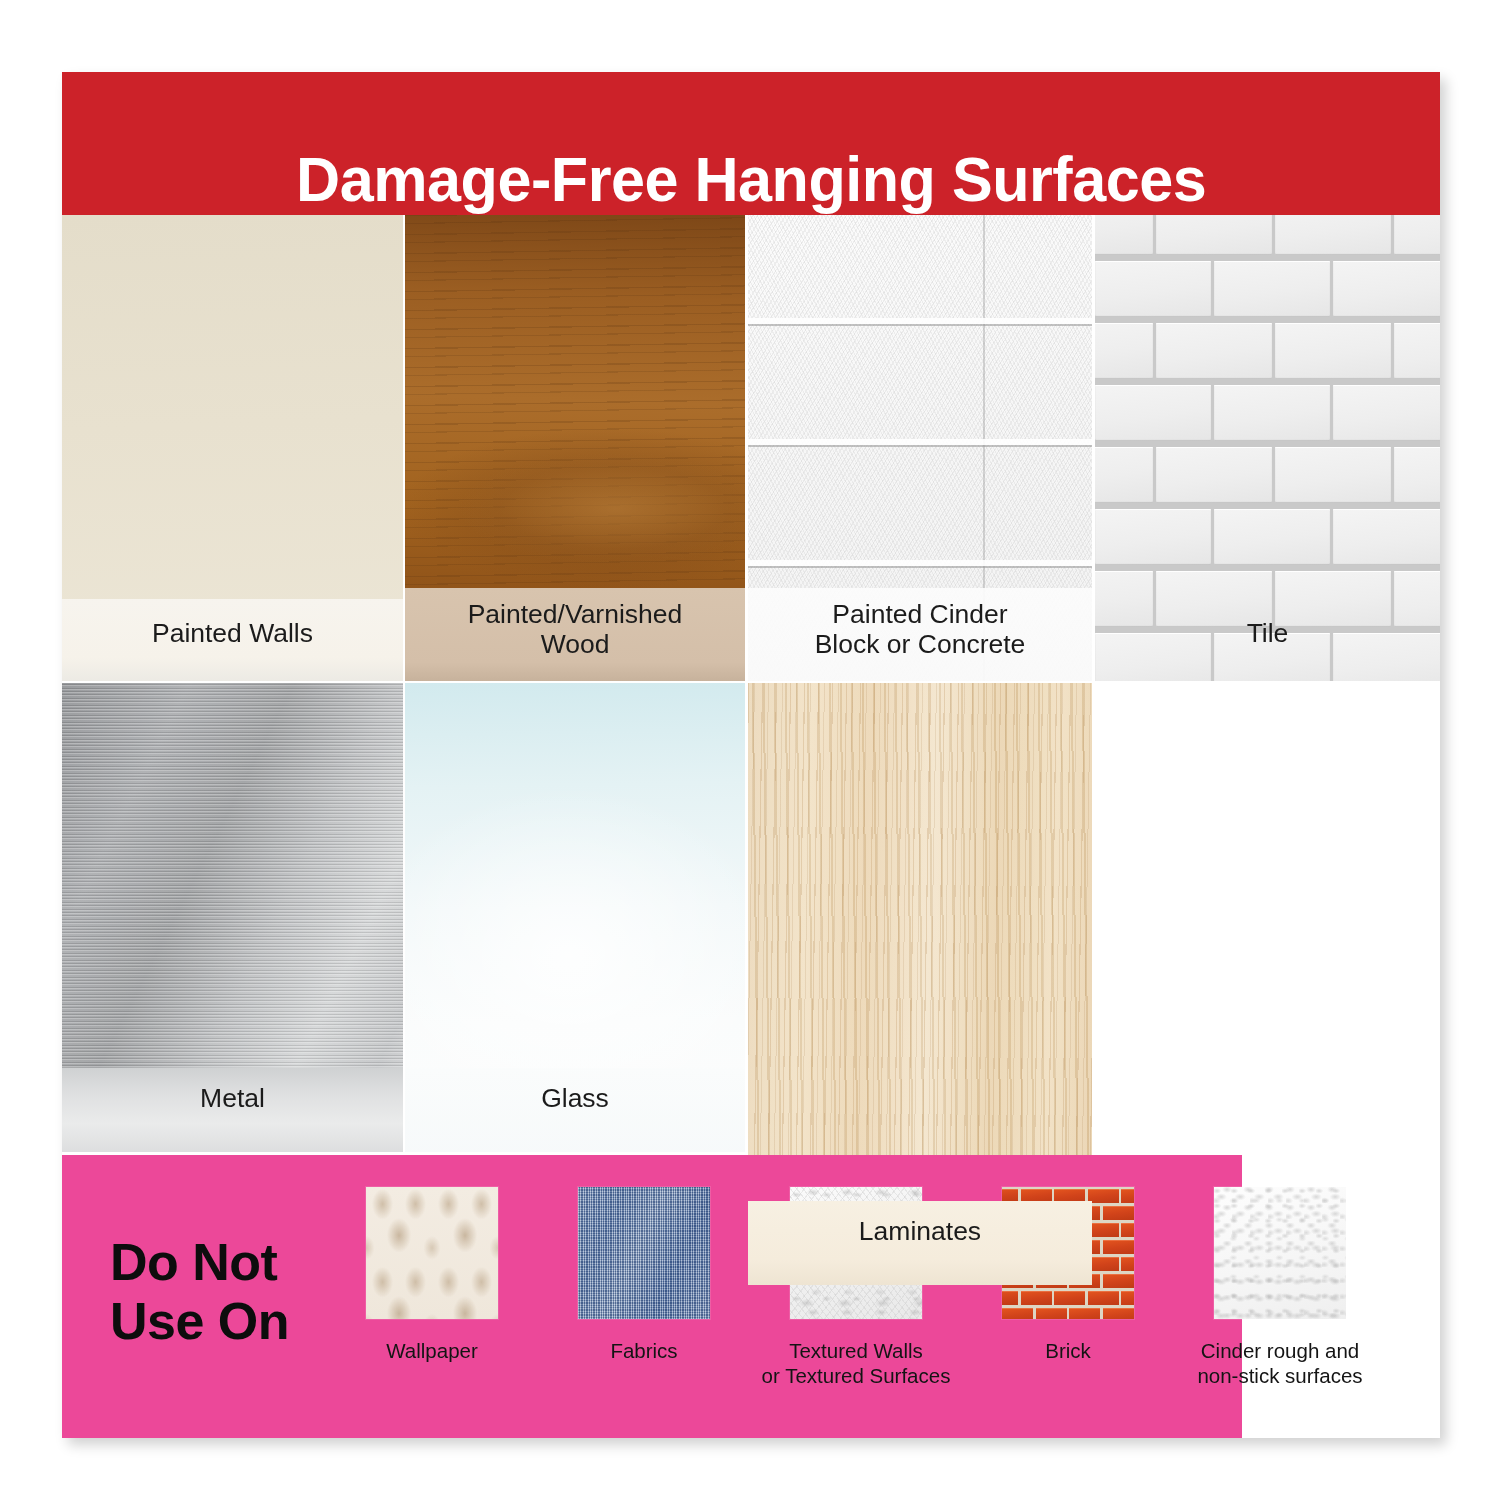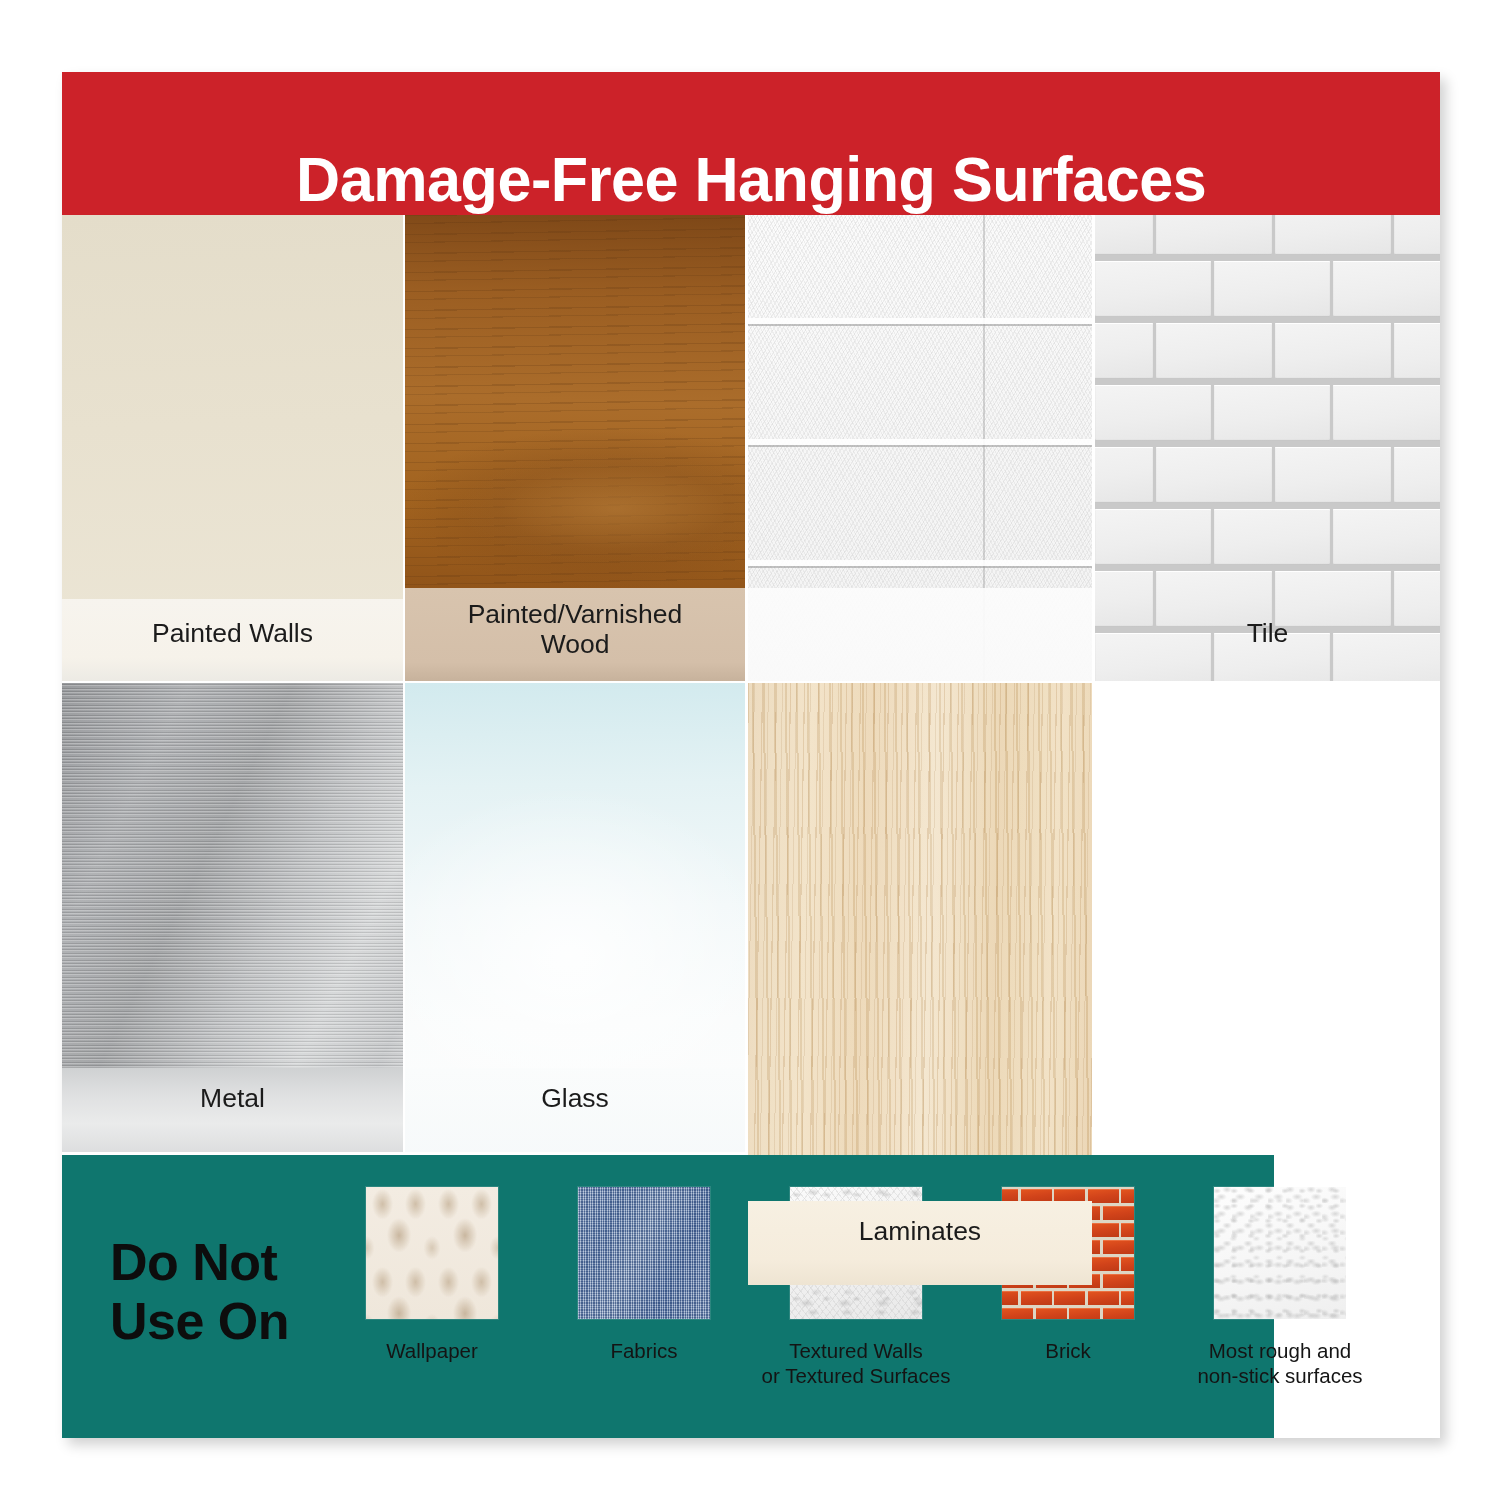--- a/index.html
+++ b/index.html
@@ -215,22 +215,21 @@
     height: 96px; bottom: 0;
   }
 
   
   #dnu-band {
     position: absolute;
     left: 0;
     top: 1083px;
     width: 1180px;
     height: 283px;
-    background: #0f766e;
-    padding-left: 32px;
+    background: #ec4899;
   }
   #dnu-heading {
     position: absolute;
     left: 48px;
     top: 78px;
     width: 250px;
     color: #0d0d0d;
     font-size: 52px;
     font-weight: bold;
     line-height: 1.14;
@@ -348,20 +347,24 @@
       <div class="label-plate sw-wood-plate"></div>
       <div class="cell-label" style="bottom:14px">
         <span>Painted/Varnished</span>
         <span class="sub" style="font-size:26.5px">Wood</span>
       </div>
     </div>
 
     <div class="cell" id="cell-cinder">
       <div class="swatch sw-cinder"></div>
       <div class="label-plate sw-cinder-plate"></div>
+      <div class="cell-label" style="bottom:14px">
+        <span>Painted Cinder</span>
+        <span class="sub" style="font-size:26.5px">Block or Concrete</span>
+      </div>
     </div>
 
     <div class="cell" id="cell-tile">
       <div class="swatch sw-tile">
         <div class="tile-wall" id="tile-wall-1"></div>
       <div class="tile-row" style="top: -18px;">
             <div class="tile-unit" style="left: -58px; width: 116px;"></div>
             <div class="tile-unit" style="left: 61px; width: 116px;"></div>
             <div class="tile-unit" style="left: 180px; width: 116px;"></div>
             <div class="tile-unit" style="left: 299px; width: 116px;"></div>
@@ -525,21 +528,21 @@
             </div>
         </div>
         <div class="dnu-caption">
           <span>Brick</span>
         </div>
       </div>
 
       <div class="dnu-item" style="left:848px">
         <div class="dnu-thumb th-rough"></div>
         <div class="dnu-caption">
-          <span>Most rough and</span><br>
+          <span>Cinder rough and</span><br>
           <span>non-stick surfaces</span>
         </div>
       </div>
 
     </div>
   </div>
 
 </div>
 
 </body></html>

